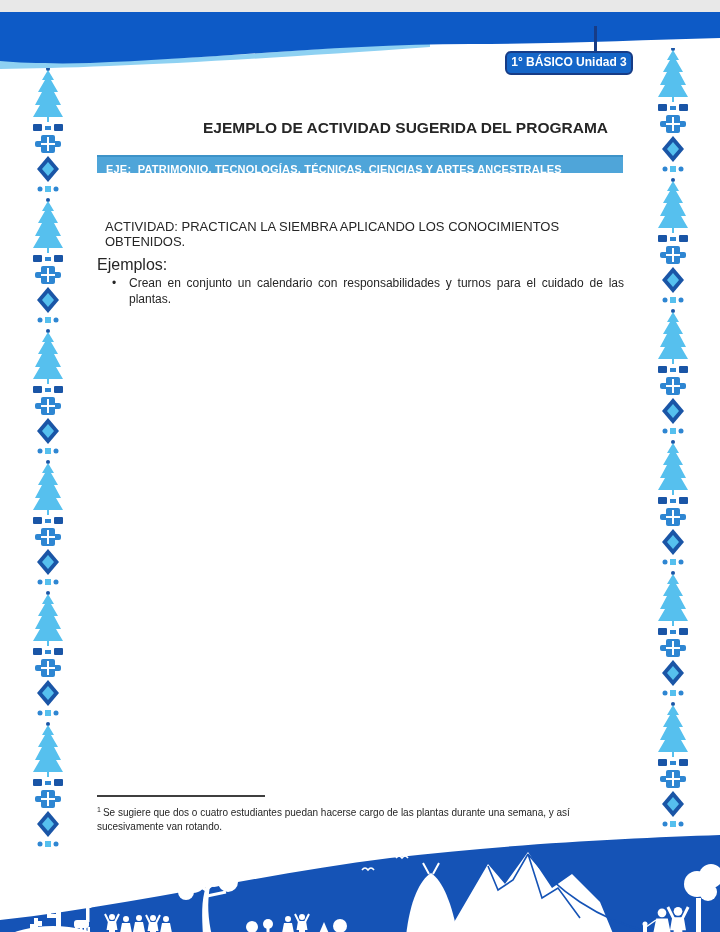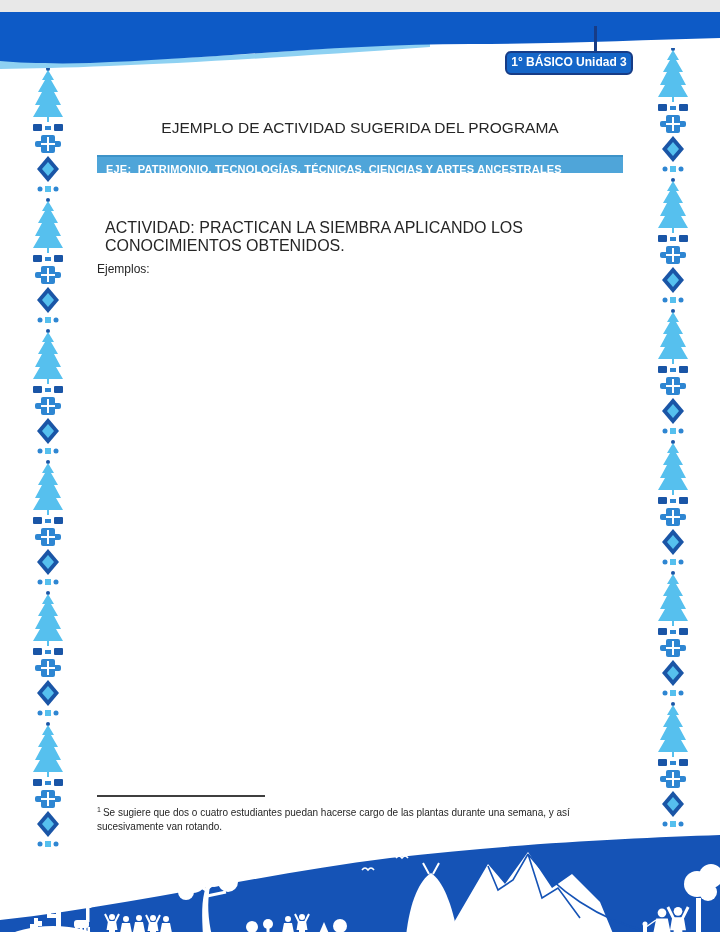--- a/index.html
+++ b/index.html
@@ -21,36 +21,36 @@
     background:var(--badge-fill); border:2px solid var(--badge-border);
     border-radius:6px; color:#fff; font-weight:700; font-size:12px;
     text-align:center; line-height:19px;
   }
   
   .border-strip { position:absolute; width:40px; }
   .border-left  { left:28px;  top:56px; height:786px; }
   .border-right { left:653px; top:36px; height:790px; }
   
   .title {
-    position:absolute; left:97px; top:107px; width:526px;
-    text-align:center; font-size:15.5px; font-weight:400; color:var(--text-dark);
+    position:absolute; left:82px; top:107px; width:526px;
+    text-align:right; font-size:15.5px; font-weight:700; color:var(--text-dark);
   }
   .eje-banner {
     position:absolute; left:97px; top:143px; width:526px; height:18px;
     background:var(--banner-bg); border-top:2px solid #3d93c8;
     color:#fff; font-weight:700; font-size:11px; line-height:24px;
     padding-left:9px; letter-spacing:0.2px;
   }
   .activity {
     position:absolute; left:105px; top:207px; width:520px;
+    font-size:13px; color:var(--text-dark);
+  }
+  .examples-label {
+    position:absolute; left:97px; top:244px;
     font-size:16px; color:var(--text-dark);
-  }
-  .examples-label {
-    position:absolute; left:97px; top:250px;
-    font-size:12px; color:var(--text-dark);
   }
   .examples-list {
     position:absolute; left:110px; top:263px; width:514px;
     font-size:12px; color:var(--text-dark); list-style:none;
   }
   .examples-list li {
     position:relative; padding-left:19px; text-align:justify;
     line-height:16px; margin-bottom:2px;
   }
   .examples-list li::before {
@@ -135,20 +135,21 @@
 
   <div class="title">EJEMPLO DE ACTIVIDAD SUGERIDA DEL PROGRAMA</div>
 
   <div class="eje-banner">EJE:&nbsp; PATRIMONIO, TECNOLOGÍAS, TÉCNICAS, CIENCIAS Y ARTES ANCESTRALES</div>
 
   <div class="activity">ACTIVIDAD: PRACTICAN LA SIEMBRA APLICANDO LOS CONOCIMIENTOS OBTENIDOS.</div>
 
   <div class="examples-label">Ejemplos:</div>
 
   <ul class="examples-list">
+      <li><span>Crean en conjunto un calendario con responsabilidades y turnos para el cuidado de las plantas.</span></li>
     </ul>
 
   <div class="footnote-rule"></div>
   <div class="footnote">
     <sup>1</sup><span>Se sugiere que dos o cuatro estudiantes puedan hacerse cargo de las plantas durante una semana, y así sucesivamente van rotando.</span>
   </div>
 
   <svg class="bottom-band" viewBox="0 0 720 112" aria-hidden="true">
     <path style="fill:var(--bottom-blue)" d="M0,88 C130,74 260,42 390,26 C510,12 630,6 720,3 L720,112 L0,112 Z"></path>
 

